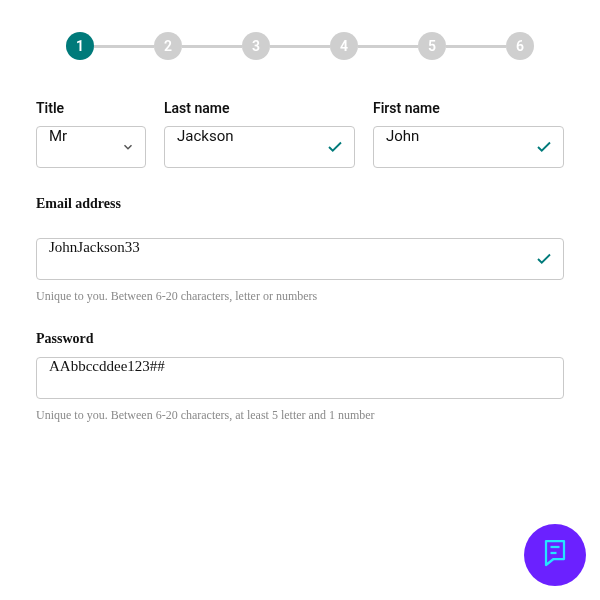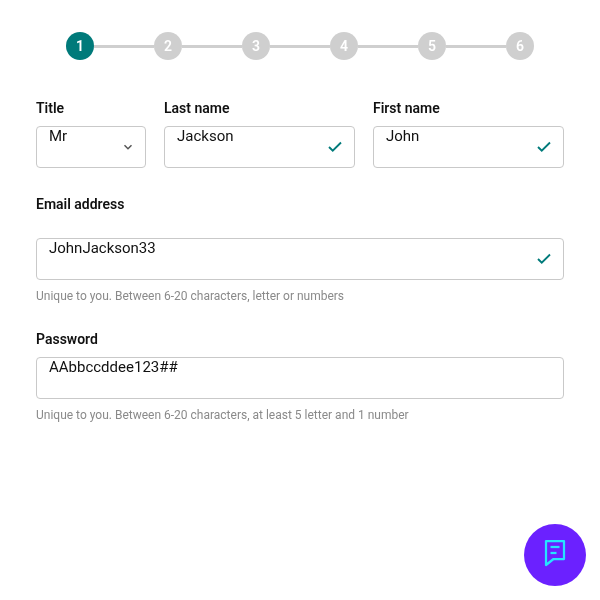--- a/index.html
+++ b/index.html
@@ -73,21 +73,21 @@
     align-items: center;
     justify-content: center;
     color: #007a7a;
   }
   .helper {
     font-size: 12px;
     color: #8a8a8a;
     margin-top: 8px;
     line-height: 1.4;
   }
-  .field-block { margin-bottom: 26px; }
+  .field-block { margin-bottom: 26px; font-family: Liberation Serif, serif; }
   .fab {
     position: absolute;
     right: 14px;
     bottom: 14px;
     width: 62px;
     height: 62px;
     border-radius: 50%;
     background: #6b21ff;
     display: flex;
     align-items: center;

